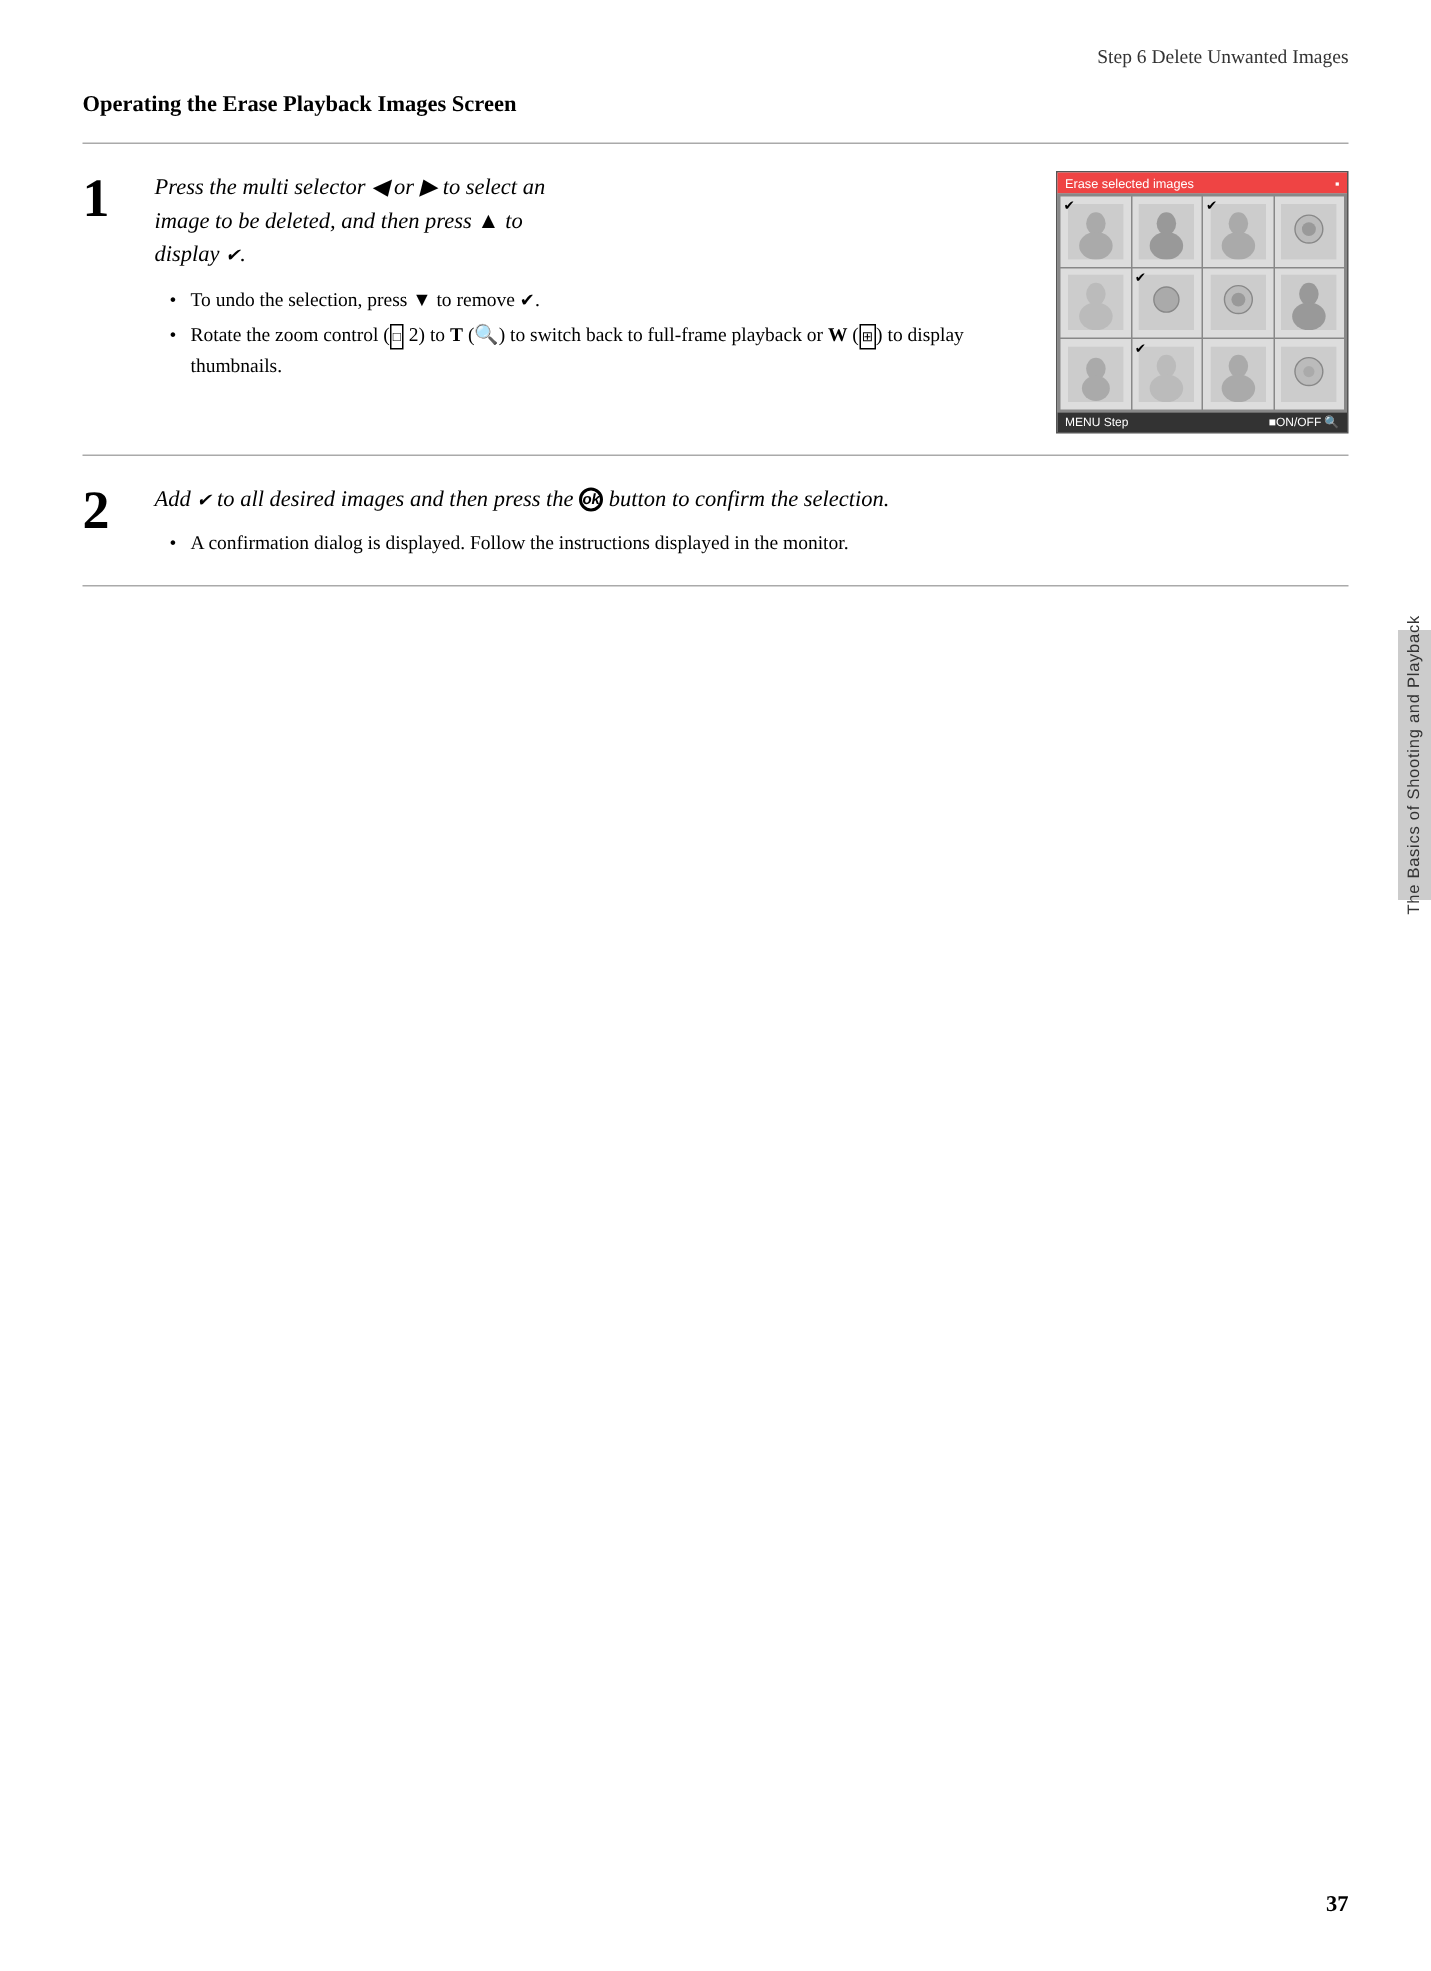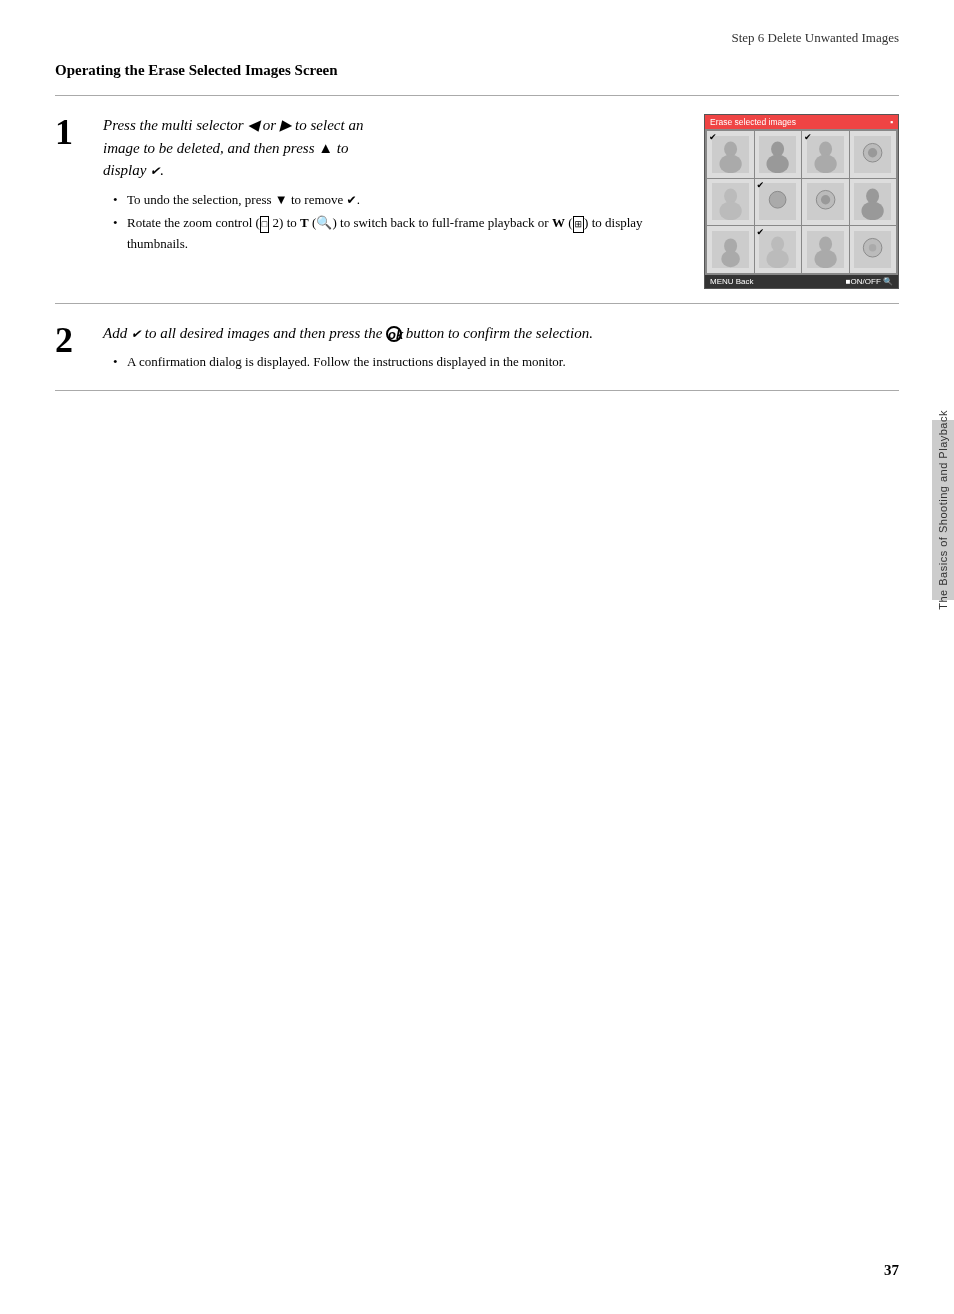--- a/index.html
+++ b/index.html
@@ -198,36 +198,36 @@
       vertical-align: middle;
     }
     .circle-ok {
       display: inline-block;
       border: 2px solid #000;
       border-radius: 50%;
       width: 16px;
       height: 16px;
       text-align: center;
       line-height: 13px;
-      font-size: 13px;
+      font-size: 10px;
       font-weight: bold;
       font-family: Arial, sans-serif;
       vertical-align: middle;
     }
   </style>
 </head>
 <body>
 
 <div class="page-container">
 
   <div class="page-header">
     <span>Step 6 Delete Unwanted Images</span>
   </div>
 
-  <div class="section-title">Operating the Erase Selected Images Screen</div>
+  <div class="section-title">Operating the Erase Playback Images Screen</div>
 
   <div class="step-block">
     <div class="step-row">
 
       <div class="step-number">1</div>
 
       <div class="step-content">
         <div class="step-main-text">
           Press the multi selector <span class="sym">◀</span> or <span class="sym">▶</span> to select an<br>
           image to be deleted, and then press <span class="sym">▲</span> <span>to</span><br>
@@ -336,21 +336,21 @@
           </div>
           <div class="cs-cell">
             <svg viewBox="0 0 40 40" xmlns="http://www.w3.org/2000/svg">
               <rect width="40" height="40" fill="#ccc"></rect>
               <circle cx="20" cy="18" r="10" fill="#bbb" stroke="#888" stroke-width="1"></circle>
               <circle cx="20" cy="18" r="4" fill="#aaa"></circle>
             </svg>
           </div>
         </div>
         <div class="cs-statusbar">
-          <span>MENU Back</span>
+          <span>MENU Step</span>
           <span>■ON/OFF 🔍</span>
         </div>
       </div>
     </div>
   </div>
 
   <div class="step2-block">
     <div class="step-row">
       <div class="step-number">2</div>
       <div class="step-content">

